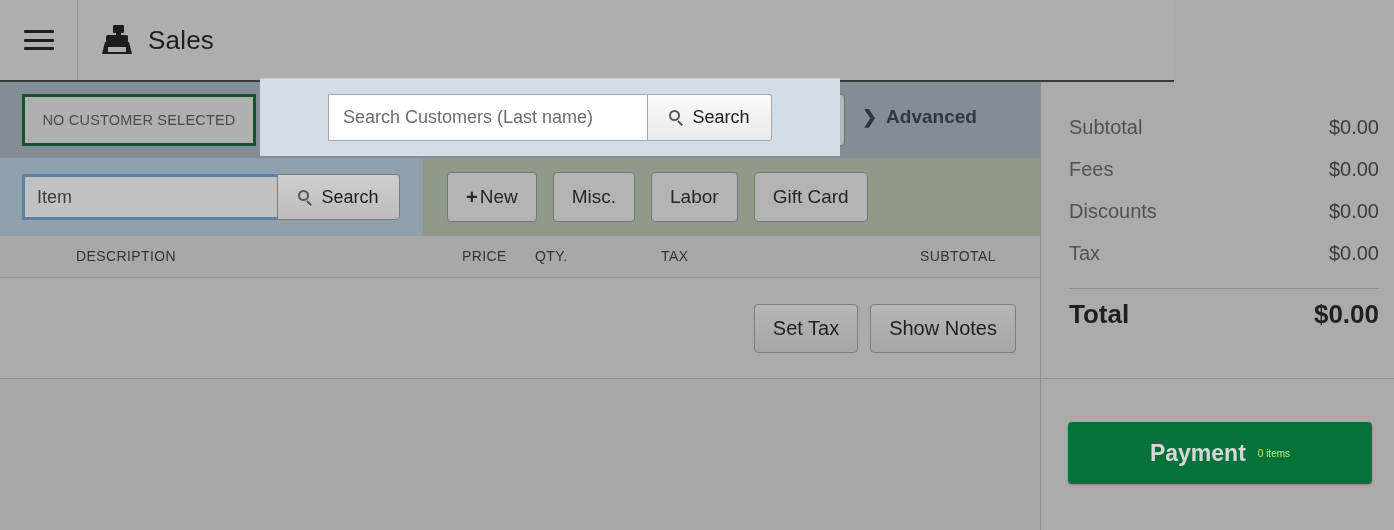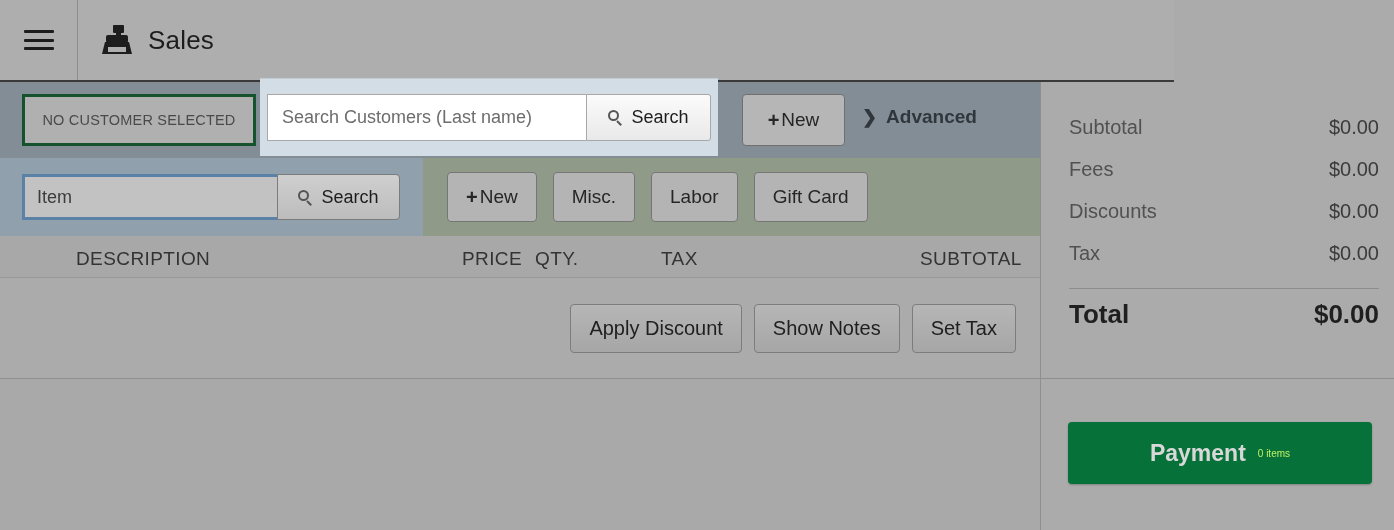--- a/index.html
+++ b/index.html
@@ -44,21 +44,21 @@
   .no-customer {
     margin-left: 22px;
     width: 234px; height: 52px;
     background: #b0b0b0;
     border: 3px solid #14532d;
     color: #4a4a4a;
     font-size: 14.5px; letter-spacing: .2px;
     display: flex; align-items: center; justify-content: center;
   }
   .cust-search-spotlight {
-    position: absolute; left: 260px; top: 78px; width: 458px; height: 78px;
+    position: absolute; left: 260px; top: 78px; width: 580px; height: 78px;
     background: #d3dde5;
     border-top: 1px solid #c3ccd2;
     display: flex; align-items: center; justify-content: center;
     z-index: 5;
   }
   .cust-search-group { display: flex; height: 47px; width: 444px; }
   .cust-search-input {
     flex: 1; background: #ffffff; border: 1px solid #a8a8a8; border-right: none;
     font-size: 18px; color: #6d6d6d; padding: 0 14px;
     display: flex; align-items: center;
@@ -123,21 +123,21 @@
     background: #b4b4b4; border: 1px solid #767676; border-radius: 4px;
     display: flex; align-items: center; justify-content: center; gap: 2px;
     font-size: 19px; color: #262626;
   }
 
   
   .table-head {
     position: absolute; left: 0; top: 236px; width: 1040px; height: 42px;
     background: #a8a8a8;
     border-bottom: 1px solid #989898;
-    color: #333; font-size: 19px; letter-spacing: .4px;
+    color: #333; font-size: 14px; letter-spacing: .4px;
   }
   .th { position: absolute; top: 12px; }
   .th-desc { left: 76px; }
   .th-price { left: 462px; }
   .th-qty { left: 535px; }
   .th-tax { left: 661px; }
   .th-sub { left: 920px; }
 
   
   .order-actions {
@@ -273,23 +273,22 @@
 
   <div class="table-head">
     <div class="th th-desc">DESCRIPTION</div>
     <div class="th th-price">PRICE</div>
     <div class="th th-qty">QTY.</div>
     <div class="th th-tax">TAX</div>
     <div class="th th-sub">SUBTOTAL</div>
   </div>
 
   <div class="order-actions">
-    <div class="order-btn">Apply Discount</div>
+    <div class="order-btn">Set Tax</div>
     <div class="order-btn">Show Notes</div>
-    <div class="order-btn">Set Tax</div>
   </div>
 
   <div class="content-blank"></div>
 
   <div class="right-panel">
     <div class="totals">
       <div class="total-row">
         <span>Subtotal</span>
         <span class="val">$0.00</span>
       </div>

